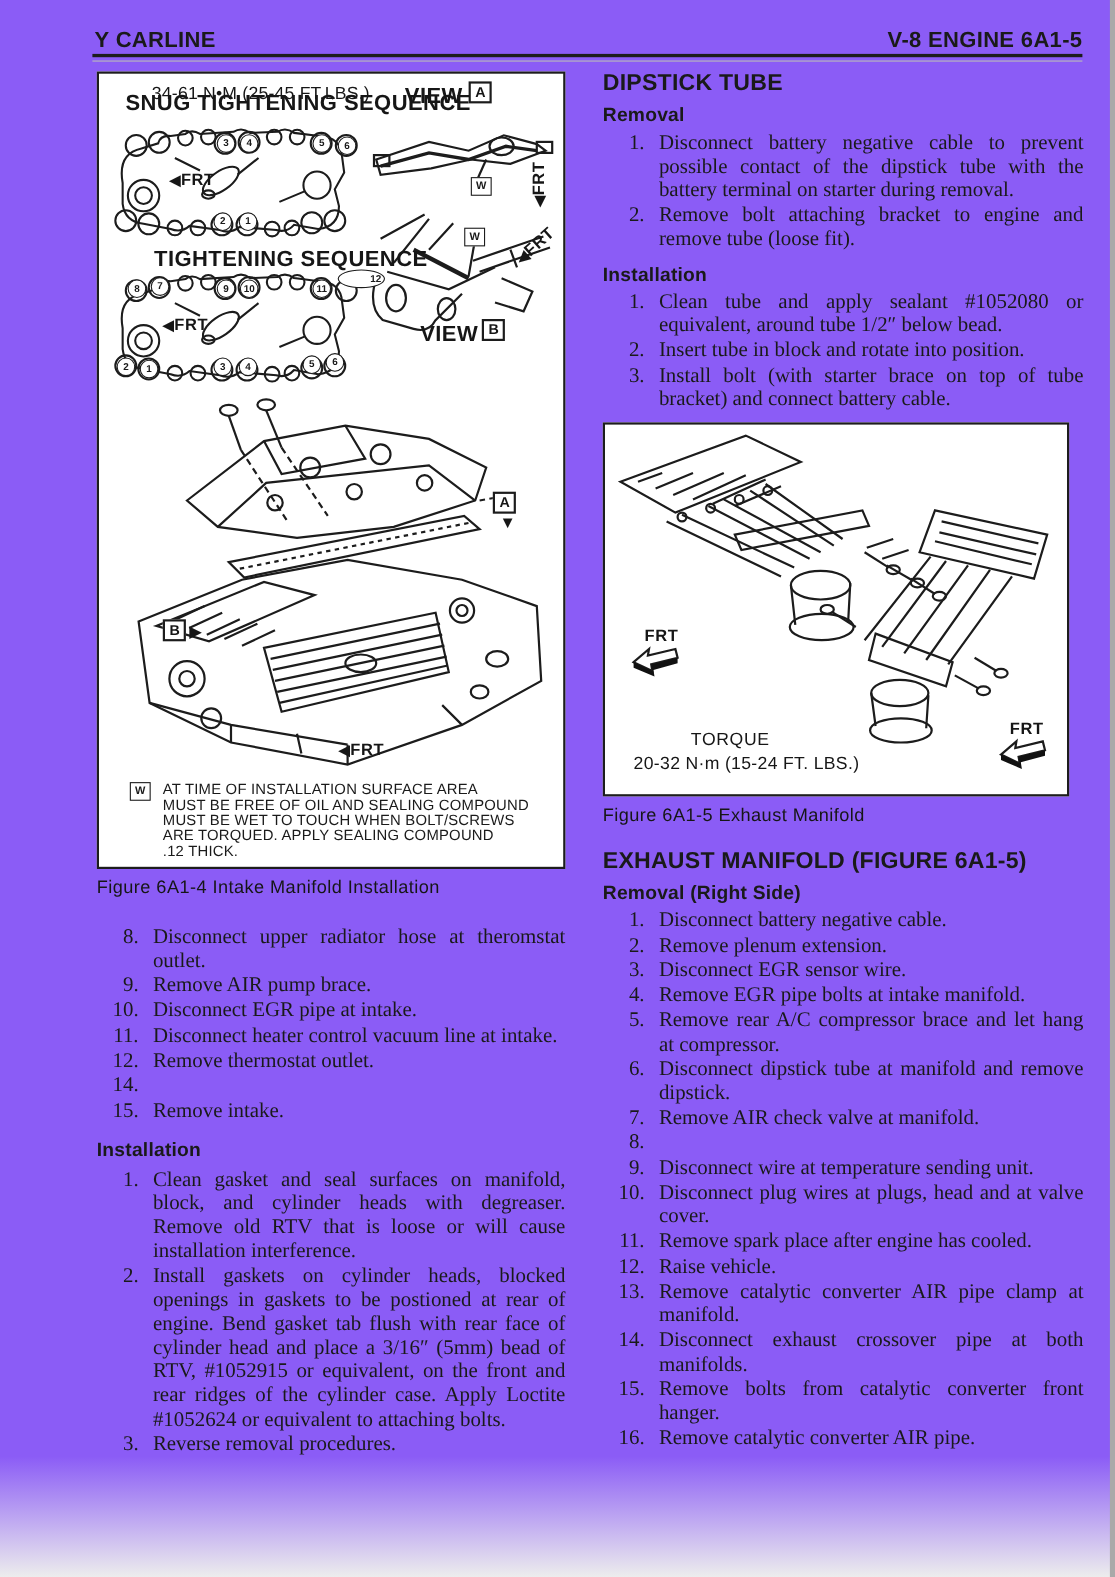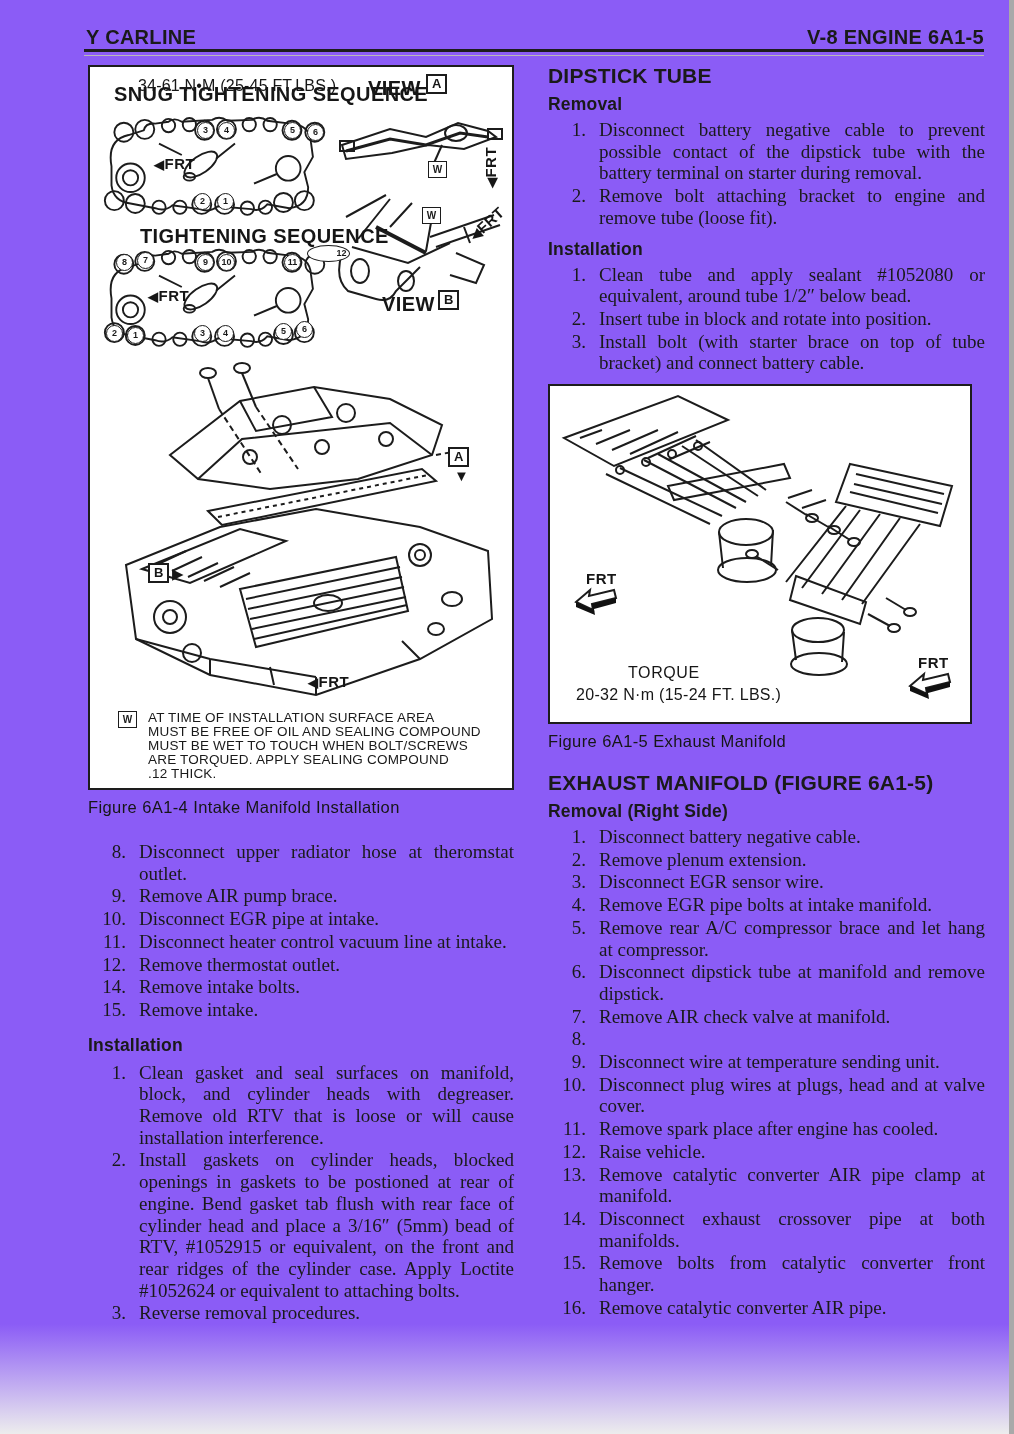--- a/index.html
+++ b/index.html
@@ -263,21 +263,20 @@
           <span class="ptxt">Disconnect heater control vacuum line at intake.</span>
         </div>
 
         <div class="pitem">
           <span class="pnum">12.</span>
           <span class="ptxt">Remove thermostat outlet.</span>
         </div>
 
         <div class="pitem">
           <span class="pnum">14.</span>
-          <span class="ptxt">Remove intake bolts.</span>
         </div>
 
         <div class="pitem">
           <span class="pnum">15.</span>
           <span class="ptxt">Remove intake.</span>
         </div>
       </div>
 
     <h3 class="h-minor mt14">Installation</h3>
     <div class="body-list mt6">

